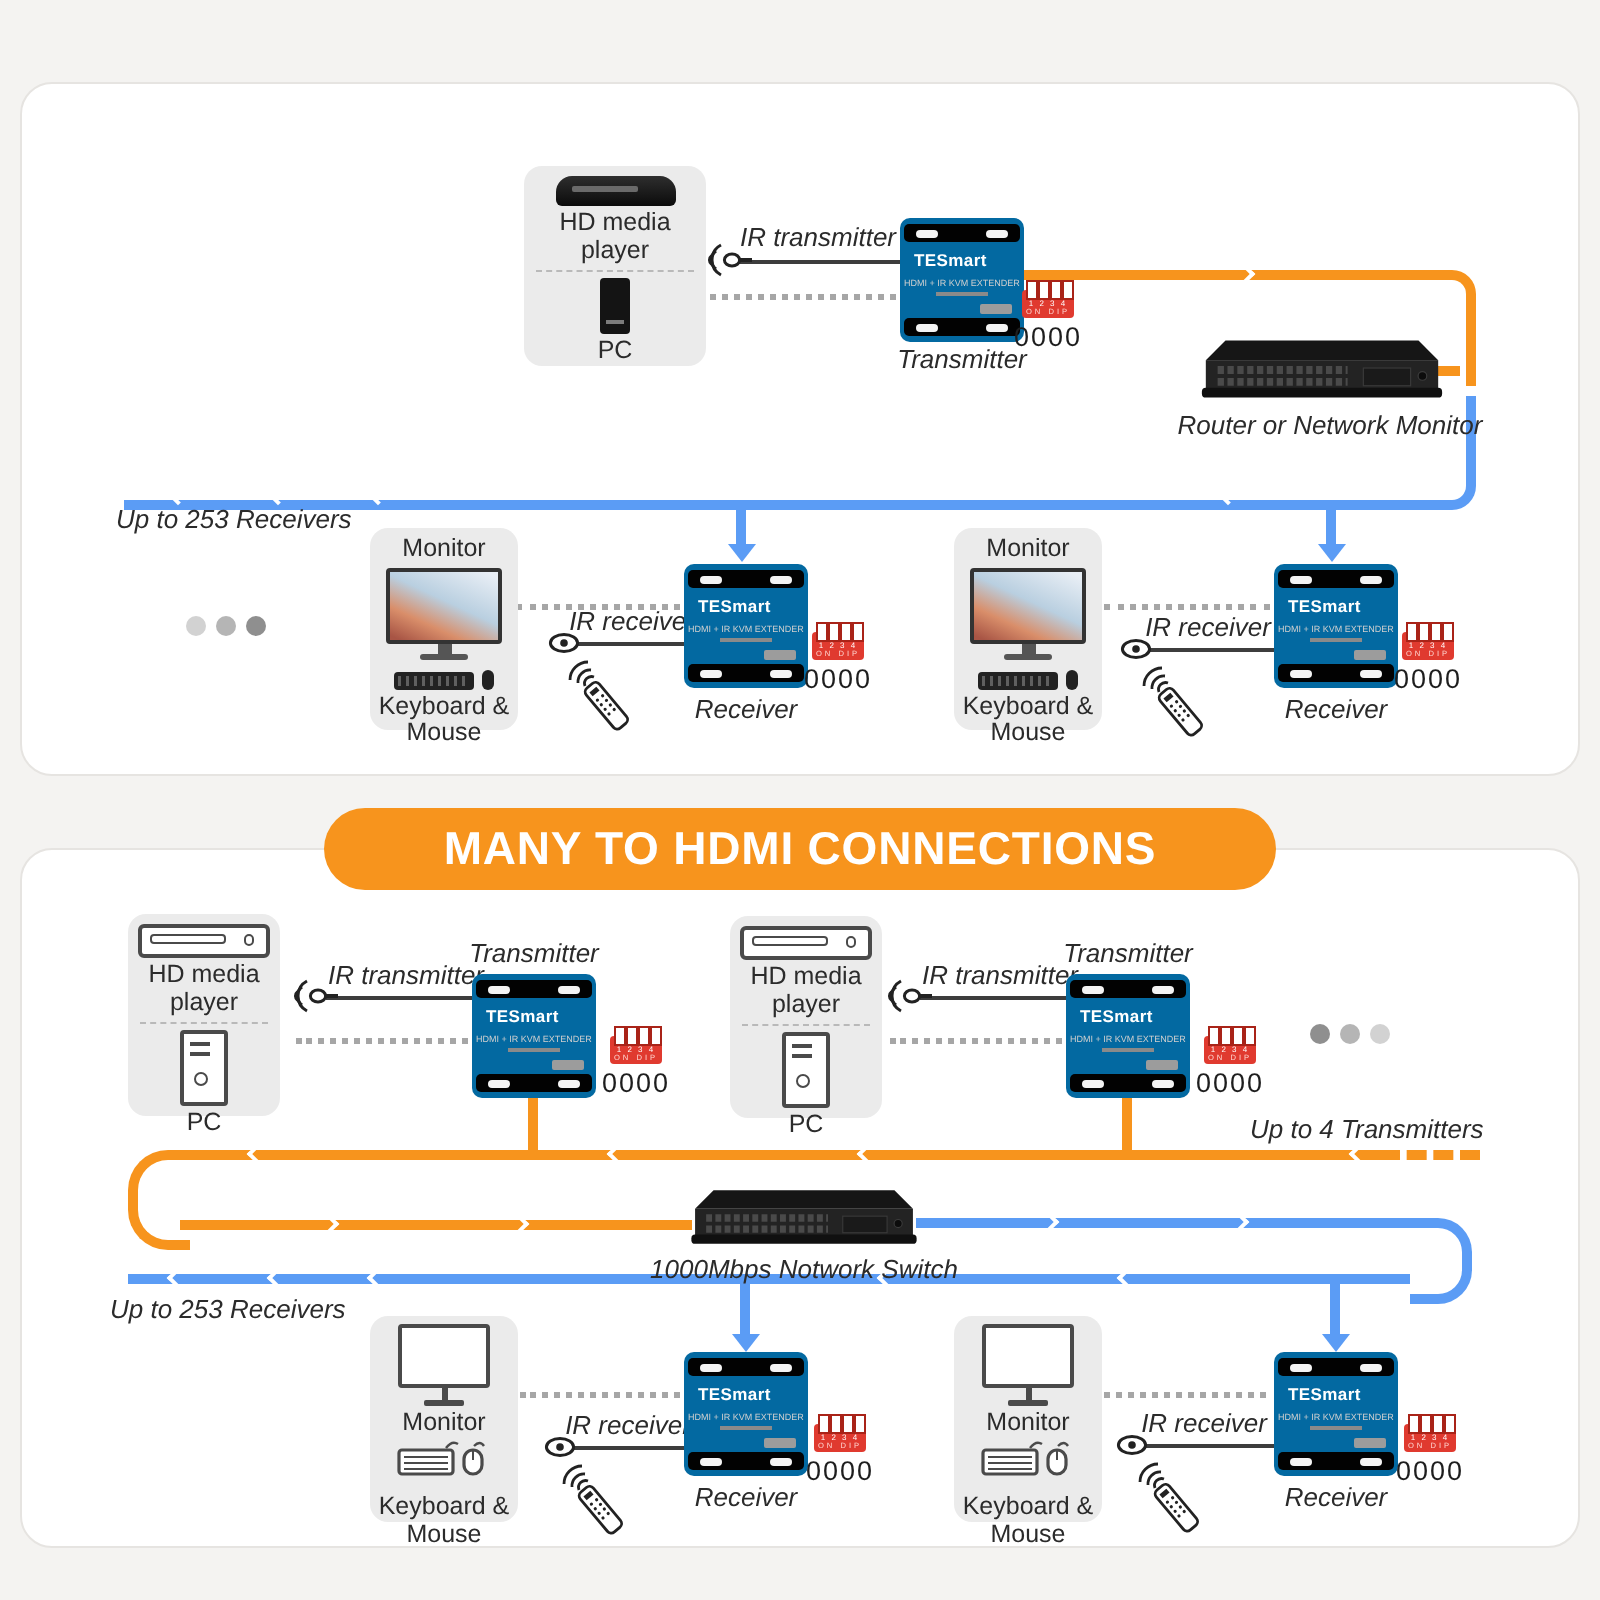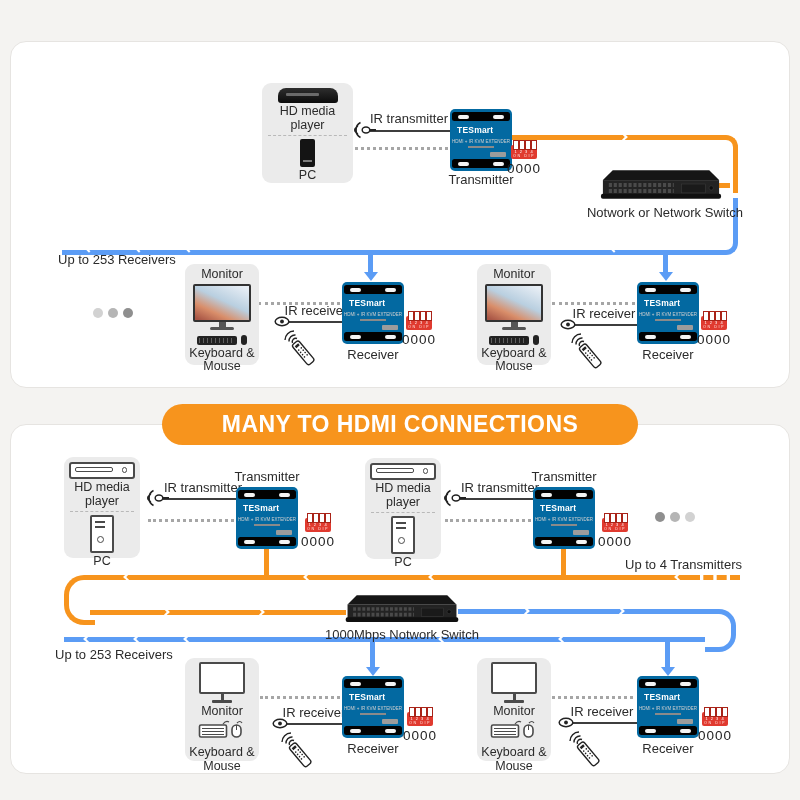--- a/index.html
+++ b/index.html
@@ -21,21 +21,21 @@
       border-top-left-radius:20px;border-bottom-left-radius:20px;background:none;}
   .bU{left:705px;top:609px;width:26px;height:33px;border:5px solid #5B9CF5;border-left:none;
       border-top-right-radius:17px;border-bottom-right-radius:17px;background:none;}
   .chev{position:absolute;width:6px;height:6px;border-left:2.2px solid #fff;border-bottom:2.2px solid #fff;z-index:2;}
   .chev.l{transform:rotate(45deg);} .chev.r{transform:rotate(-135deg);}
   .darr{position:absolute;width:0;height:0;border-left:7px solid transparent;border-right:7px solid transparent;
         border-top:9px solid #5B9CF5;z-index:2;}
   .dots{position:absolute;border-top:3px dotted #a6a6a6;z-index:1;}
   .irline{position:absolute;height:0;border-top:2px solid #3d3d3d;z-index:1;}
   
-  .lab{position:absolute;font-size:13px;z-index:3;white-space:nowrap;}
+  .lab{position:absolute;font-size:13px;z-index:3;white-space:nowrap;font-style:italic;}
   .lab.c{text-align:center;}
   
   .gbox{position:absolute;background:#ebebeb;border-radius:9px;z-index:3;text-align:center;}
   .gbox .t{font-size:12.5px;line-height:1.08;margin-top:2px;}
   .divider{border-top:1.5px dashed #b9b9b9;margin:3px 6px;}
   
   .dvdD{width:60px;height:15px;margin:5px auto 1px;background:linear-gradient(#2e2e2e,#0b0b0b);border-radius:8px 8px 3px 3px;position:relative;}
   .dvdD i{position:absolute;left:8px;top:5px;width:33px;height:2.5px;background:#6a6a6a;border-radius:1px;}
   .pcD{width:15px;height:28px;margin:3px auto 1px;background:#141414;border-radius:2px;position:relative;}
   .pcD i{position:absolute;left:3px;bottom:5px;width:9px;height:2px;background:#7c7c7c;}
@@ -152,21 +152,21 @@
 
   <svg class="switchimg" style="left:597px;top:166px" width="128" height="38" viewBox="0 0 130 36">
     <polygon points="16,3 114,3 124,13 6,13" fill="#161616"></polygon>
     <rect x="6" y="13" width="118" height="16" fill="#232323"></rect>
     <rect x="4" y="27" width="122" height="5" rx="2" fill="#101010"></rect>
     <line x1="12" y1="18" x2="78" y2="18" stroke="#4a4a4a" stroke-width="4" stroke-dasharray="3.2 1.8"></line>
     <line x1="12" y1="24" x2="78" y2="24" stroke="#4a4a4a" stroke-width="4" stroke-dasharray="3.2 1.8"></line>
     <rect x="86" y="17" width="24" height="9" fill="#1a1a1a" stroke="#3a3a3a" stroke-width="0.6"></rect>
     <circle cx="116" cy="21" r="2.2" fill="#0c0c0c" stroke="#3c3c3c" stroke-width="0.6"></circle>
   </svg>
-  <div class="lab c" style="left:585px;top:205px;width:160px">Notwork or Network Switch</div>
+  <div class="lab c" style="left:585px;top:205px;width:160px">Router or Network Monitor</div>
 
   <div class="lab" style="left:58px;top:252px">Up to 253 Receivers</div>
   <div class="ell" style="left:93px;top:308px">
     <i style="background:#d2d2d2"></i>
       <i style="background:#b5b5b5"></i>
       <i style="background:#8f8f8f"></i>
   </div>
 
   <div class="gbox" style="left:185px;top:264px;width:74px;height:101px">
     <div class="t" style="margin-top:4px">Monitor</div>

